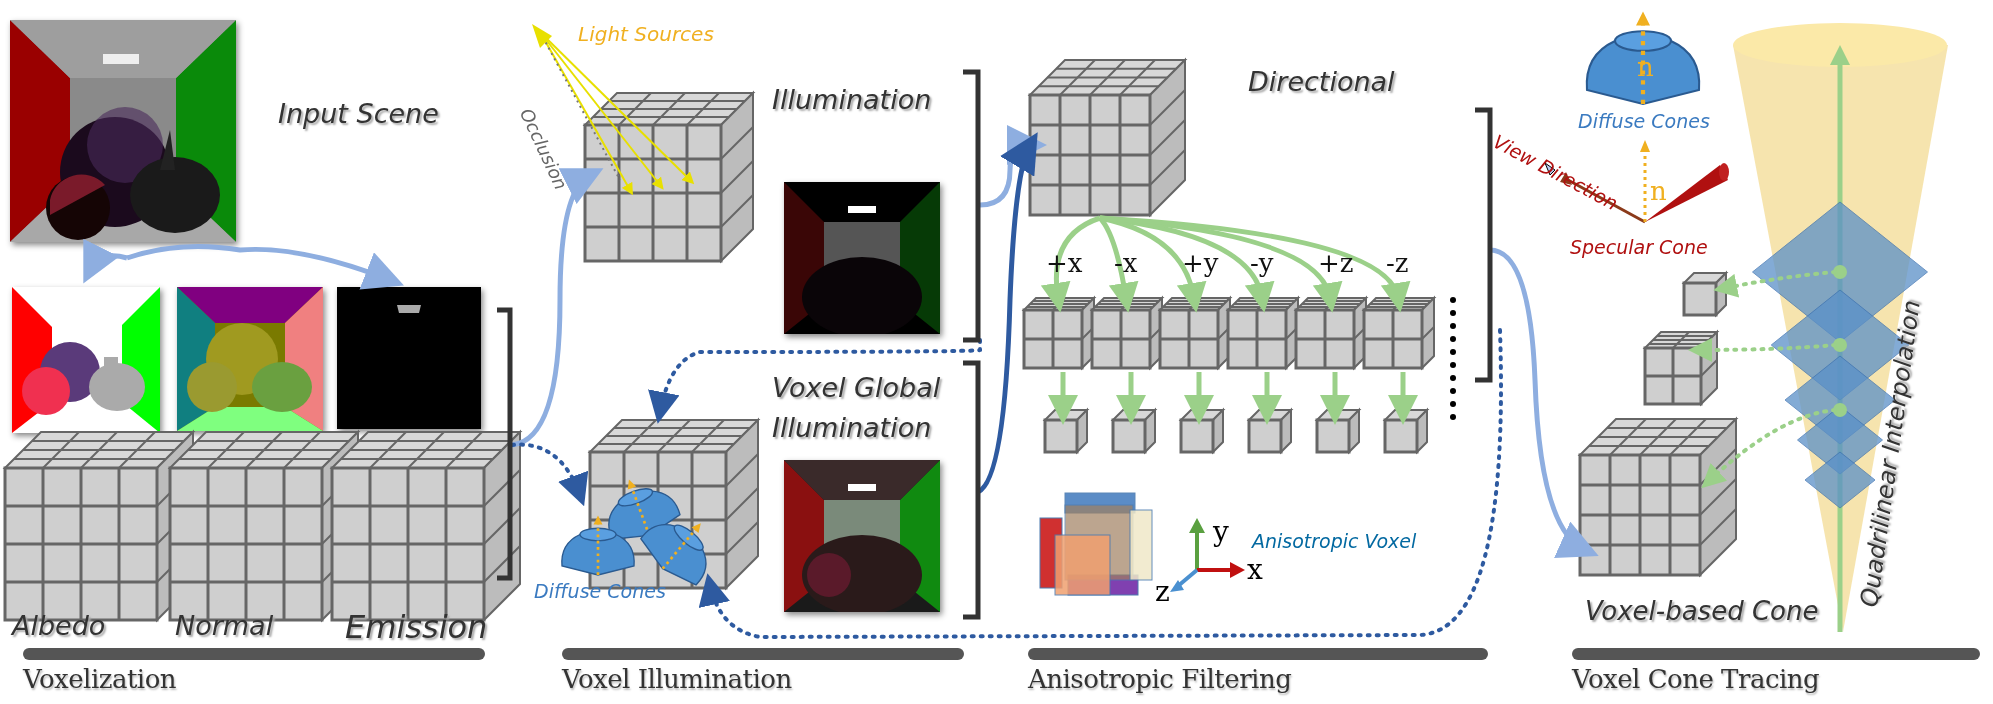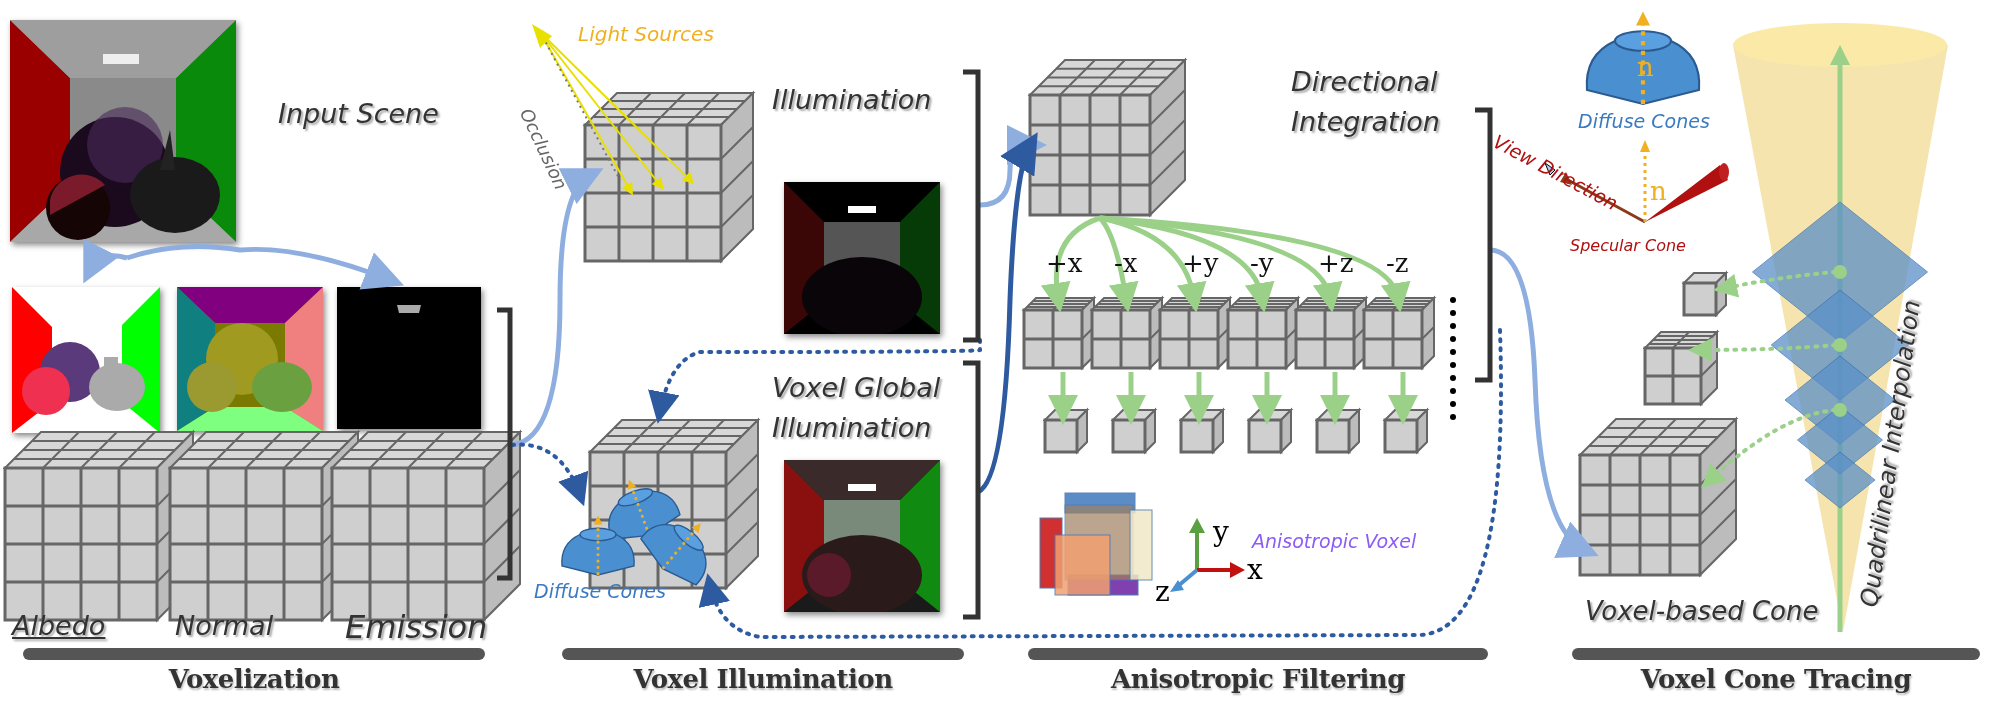--- a/index.html
+++ b/index.html
@@ -1,20 +1,20 @@
 <!DOCTYPE html>
 <html><head>
 <meta charset="utf-8">
 <style>
   html,body{margin:0;padding:0;background:#fff;}
   body{width:1993px;height:704px;position:relative;overflow:hidden;font-family:"DejaVu Serif",serif;}
   .abs{position:absolute;}
   .it{font-family:"DejaVu Sans",sans-serif;font-style:italic;color:#333;text-shadow:2px 2px 2px #aaa;}
   .big{font-size:27px;line-height:40px;}
-  .stage-label{position:absolute;font-family:"DejaVu Serif",serif;font-weight:bold;font-size:26px;color:#333;text-align:center;text-shadow:1px 2px 2px #bbb;letter-spacing:-0.5px;}
+  .stage-label{position:absolute;font-family:"DejaVu Serif",serif;font-weight:normal;font-size:26px;color:#333;text-shadow:1px 2px 2px #bbb;letter-spacing:-0.5px;}
   .bar{position:absolute;height:12px;border-radius:6px;background:#555;}
   .scene{position:absolute;box-shadow:2px 3px 6px #888;overflow:hidden;}
   svg{position:absolute;left:0;top:0;overflow:visible;}
   .cap{font-family:"DejaVu Sans",sans-serif;font-style:italic;font-size:19px;}
 </style>
 </head>
 <body>
 
 <div class="scene" style="left:10px;top:20px;width:226px;height:222px;background:#888;">
   <svg width="226" height="222">
@@ -462,21 +462,21 @@
     <line x1="1645" y1="222" x2="1568" y2="180" stroke="#8b3a1a" stroke-width="3"></line>
     <polygon points="1566,172 1560,182 1572,185" fill="#8b3a1a"></polygon>
     <polygon points="1555,170 1545,163 1550,175" fill="#b8c8f0" stroke="#000"></polygon>
     <line x1="1645" y1="222" x2="1645" y2="150" stroke="#f0b020" stroke-width="3" stroke-dasharray="3,4"></line>
     <polygon points="1640,152 1650,152 1645,140" fill="#f0b020"></polygon>
     <polygon points="1645,222 1720,165 1728,180" fill="#b01010"></polygon>
     <ellipse cx="1724" cy="172" rx="5" ry="9" fill="#c02020"></ellipse>
   </g>
 </svg>
 
-<div class="abs it" style="left:12px;top:610px;font-size:27px;text-decoration:underline;">Albedo</div>
+<div class="abs it" style="left:12px;top:610px;font-size:27px;">Albedo</div>
 <div class="abs it" style="left:175px;top:610px;font-size:27px;">Normal</div>
 <div class="abs it" style="left:345px;top:608px;font-size:32px;">Emission</div>
 
 <div class="abs cap" style="left:578px;top:22px;color:#f0b020;font-size:20px;">Light Sources</div>
 <div class="abs cap" style="left:535px;top:105px;color:#666;font-size:18px;transform:rotate(65deg);transform-origin:left top;">Occlusion</div>
 <div class="abs it big" style="left:772px;top:80px;">
   <div>Illumination</div>
 </div>
 <div class="abs it big" style="left:772px;top:360px;margin-top:8px;">
   <div>Voxel Global</div>
@@ -497,42 +497,41 @@
     <polygon points="156,0 116,40 116,120 156,152" fill="#108a10"></polygon>
     <polygon points="0,0 156,0 116,40 40,40" fill="#3a2a2a"></polygon>
     <rect x="40" y="40" width="76" height="80" fill="#7a8a7a"></rect>
     <rect x="64" y="24" width="28" height="7" fill="#fff"></rect>
     <ellipse cx="78" cy="115" rx="60" ry="40" fill="#2a1a1a"></ellipse>
     <circle cx="45" cy="115" r="22" fill="#5a1a2a"></circle>
   </svg>
 </div>
 <div class="abs cap" style="left:534px;top:580px;color:#3a7ac0;font-size:19px;">Diffuse Cones</div>
 
-<div class="abs it big" style="left:1248px;top:62px;margin-left:43px;">
+<div class="abs it big" style="left:1248px;top:62px;">
   <div>Directional</div>
-  <div>Integration</div>
 </div>
 <div id="dirLabels">
     <div class="abs" style="left: 1046px; top: 248px; font-size: 26px; font-family: &quot;DejaVu Serif&quot;, serif; color: rgb(17, 17, 17);">+x</div>
     <div class="abs" style="left: 1114px; top: 248px; font-size: 26px; font-family: &quot;DejaVu Serif&quot;, serif; color: rgb(17, 17, 17);">-x</div>
     <div class="abs" style="left: 1182px; top: 248px; font-size: 26px; font-family: &quot;DejaVu Serif&quot;, serif; color: rgb(17, 17, 17);">+y</div>
     <div class="abs" style="left: 1250px; top: 248px; font-size: 26px; font-family: &quot;DejaVu Serif&quot;, serif; color: rgb(17, 17, 17);">-y</div>
     <div class="abs" style="left: 1318px; top: 248px; font-size: 26px; font-family: &quot;DejaVu Serif&quot;, serif; color: rgb(17, 17, 17);">+z</div>
     <div class="abs" style="left: 1386px; top: 248px; font-size: 26px; font-family: &quot;DejaVu Serif&quot;, serif; color: rgb(17, 17, 17);">-z</div>
   </div>
-<div class="abs cap" style="left:1252px;top:530px;color:#8b5cf6;font-size:19px;">Anisotropic Voxel</div>
+<div class="abs cap" style="left:1252px;top:530px;color:#0369a1;font-size:19px;">Anisotropic Voxel</div>
 <div class="abs" style="left:1213px;top:515px;font-size:28px;font-family:'DejaVu Serif',serif;">y</div>
 <div class="abs" style="left:1247px;top:553px;font-size:28px;font-family:'DejaVu Serif',serif;">x</div>
 <div class="abs" style="left:1155px;top:575px;font-size:28px;font-family:'DejaVu Serif',serif;">z</div>
 
 <div class="abs cap" style="left:1578px;top:110px;color:#3a7ac0;font-size:19px;">Diffuse Cones</div>
 <div class="abs" style="left:1637px;top:52px;color:#f0b020;font-size:26px;">n</div>
 <div class="abs" style="left:1650px;top:176px;color:#f0b020;font-size:26px;">n</div>
 <div class="abs cap" style="left:1500px;top:130px;color:#b01010;font-size:19px;transform:rotate(28deg);transform-origin:left top;">View Direction</div>
-<div class="abs cap" style="left:1570px;top:236px;color:#b01010;font-size:16px;">Specular Cone</div>
+<div class="abs cap" style="left:1570px;top:236px;color:#b01010;font-size:19px;">Specular Cone</div>
 <div class="abs it" style="left:1585px;top:596px;font-size:26px;">Voxel-based Cone</div>
 <div class="abs it" style="left:1855px;top:605px;font-size:24px;transform:rotate(-82deg);transform-origin:left top;white-space:nowrap;">Quadrilinear Interpolation</div>
 
 <div class="bar" style="left:23px;top:648px;width:462px;"></div>
 <div class="bar" style="left:562px;top:648px;width:402px;"></div>
 <div class="bar" style="left:1028px;top:648px;width:460px;"></div>
 <div class="bar" style="left:1572px;top:648px;width:408px;"></div>
 <div class="stage-label" style="left:23px;top:664px;width:462px;">Voxelization</div>
 <div class="stage-label" style="left:562px;top:664px;width:402px;">Voxel Illumination</div>
 <div class="stage-label" style="left:1028px;top:664px;width:460px;">Anisotropic Filtering</div>

